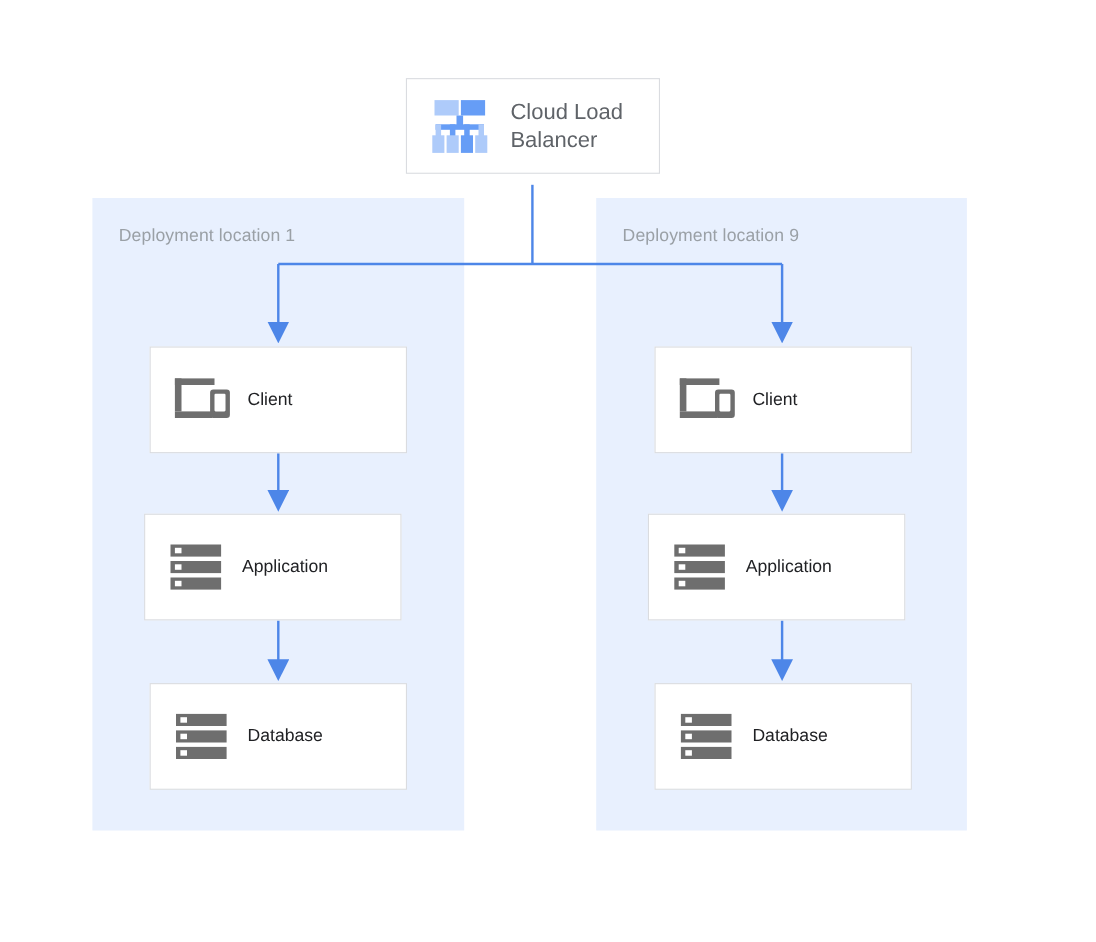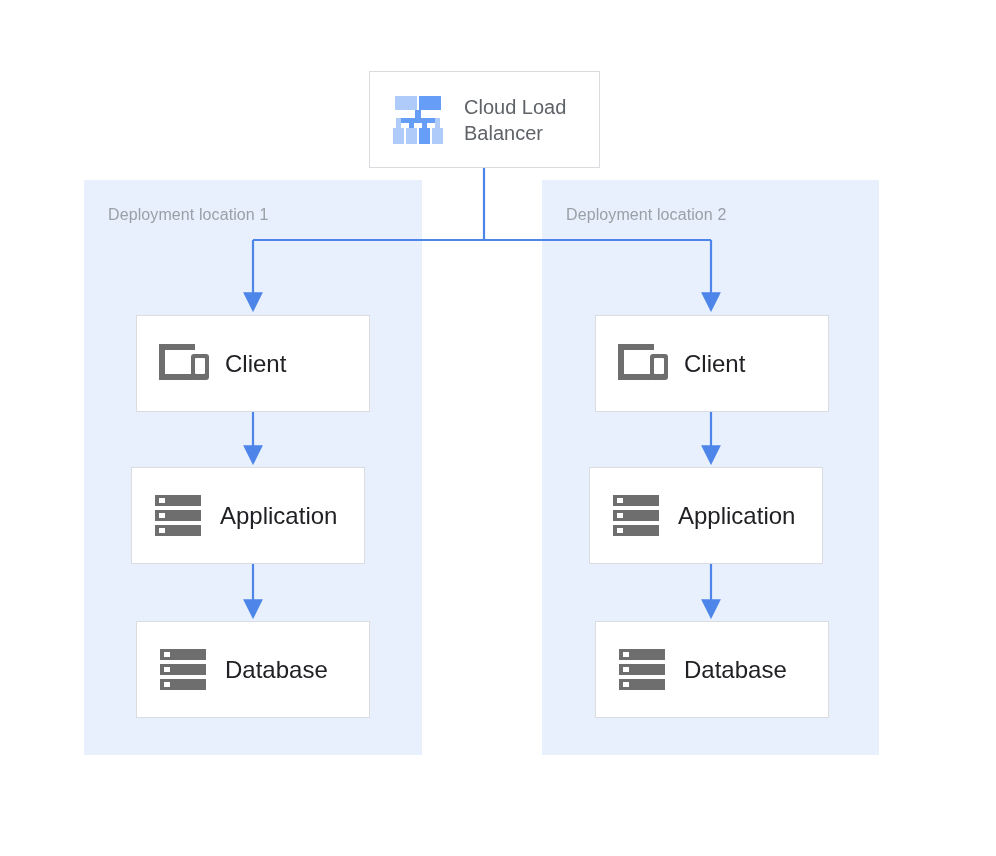--- a/index.html
+++ b/index.html
@@ -46,31 +46,31 @@
     align-items: center;
     z-index: 3;
   }
   .node-box .node-icon {
     flex: 0 0 auto;
     display: flex;
     align-items: center;
     justify-content: center;
   }
   .node-box .node-label {
-    font-size: 24px;
+    font-size: 16px;
     color: #202124;
     white-space: nowrap;
   }
 
   
   #clb-box {
     left: 369px;
     top: 71px;
     width: 231px;
-    height: 97px;
+    height: 87px;
     padding-left: 18px;
   }
   #clb-box .node-icon { width: 62px; height: 58px; }
   #clb-box .node-label {
     color: #5F6368;
     font-size: 20px;
     line-height: 26px;
     white-space: normal;
     margin-left: 14px;
     max-width: 112px;
@@ -105,21 +105,21 @@
 </head>
 <body>
 
 <div id="diagram-root">
 
   <div id="zone-1" class="zone-panel">
     <div class="zone-label">Deployment location 1</div>
   </div>
 
   <div id="zone-2" class="zone-panel">
-    <div class="zone-label">Deployment location 2</div>
+    <div class="zone-label">Deployment location 9</div>
   </div>
 
   <svg id="connectors" viewBox="0 0 996 856" xmlns="http://www.w3.org/2000/svg">
     <defs>
       <marker id="arrowhead" markerWidth="9" markerHeight="9" refX="1.2" refY="4.5" orient="auto" markerUnits="strokeWidth">
         <path d="M0,0 L9,4.5 L0,9 z" fill="#4D86E8"></path>
       </marker>
     </defs>
 
     <path d="M484,168 L484,240" stroke="#4D86E8" stroke-width="2.2" fill="none"></path>

